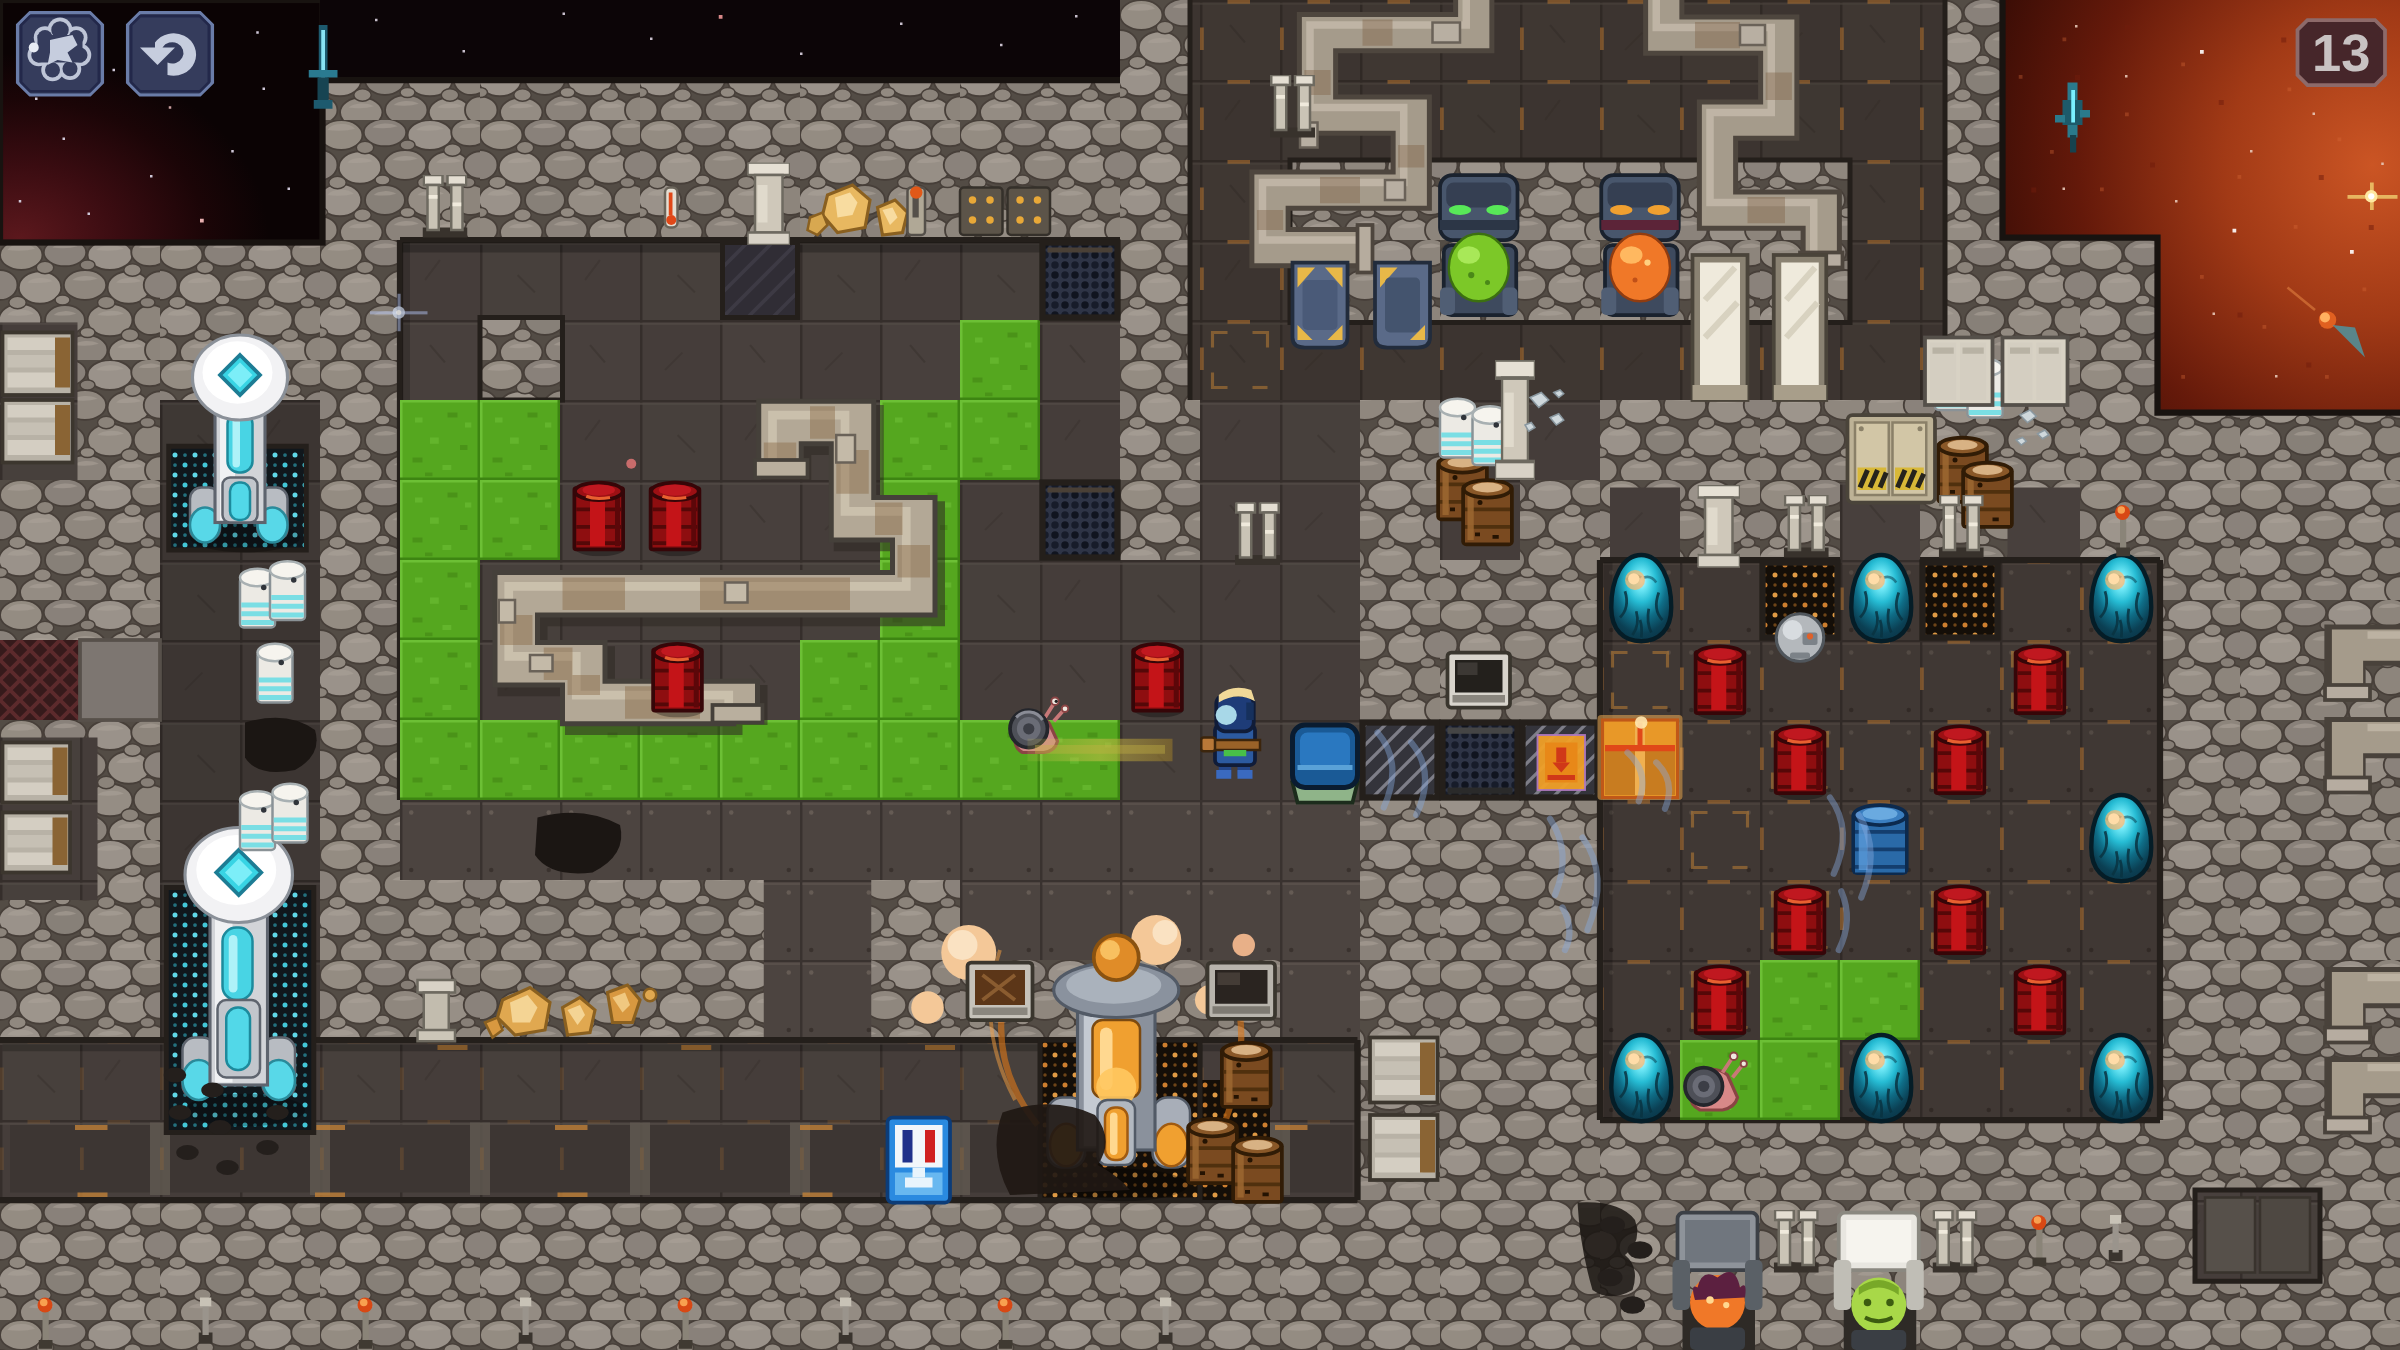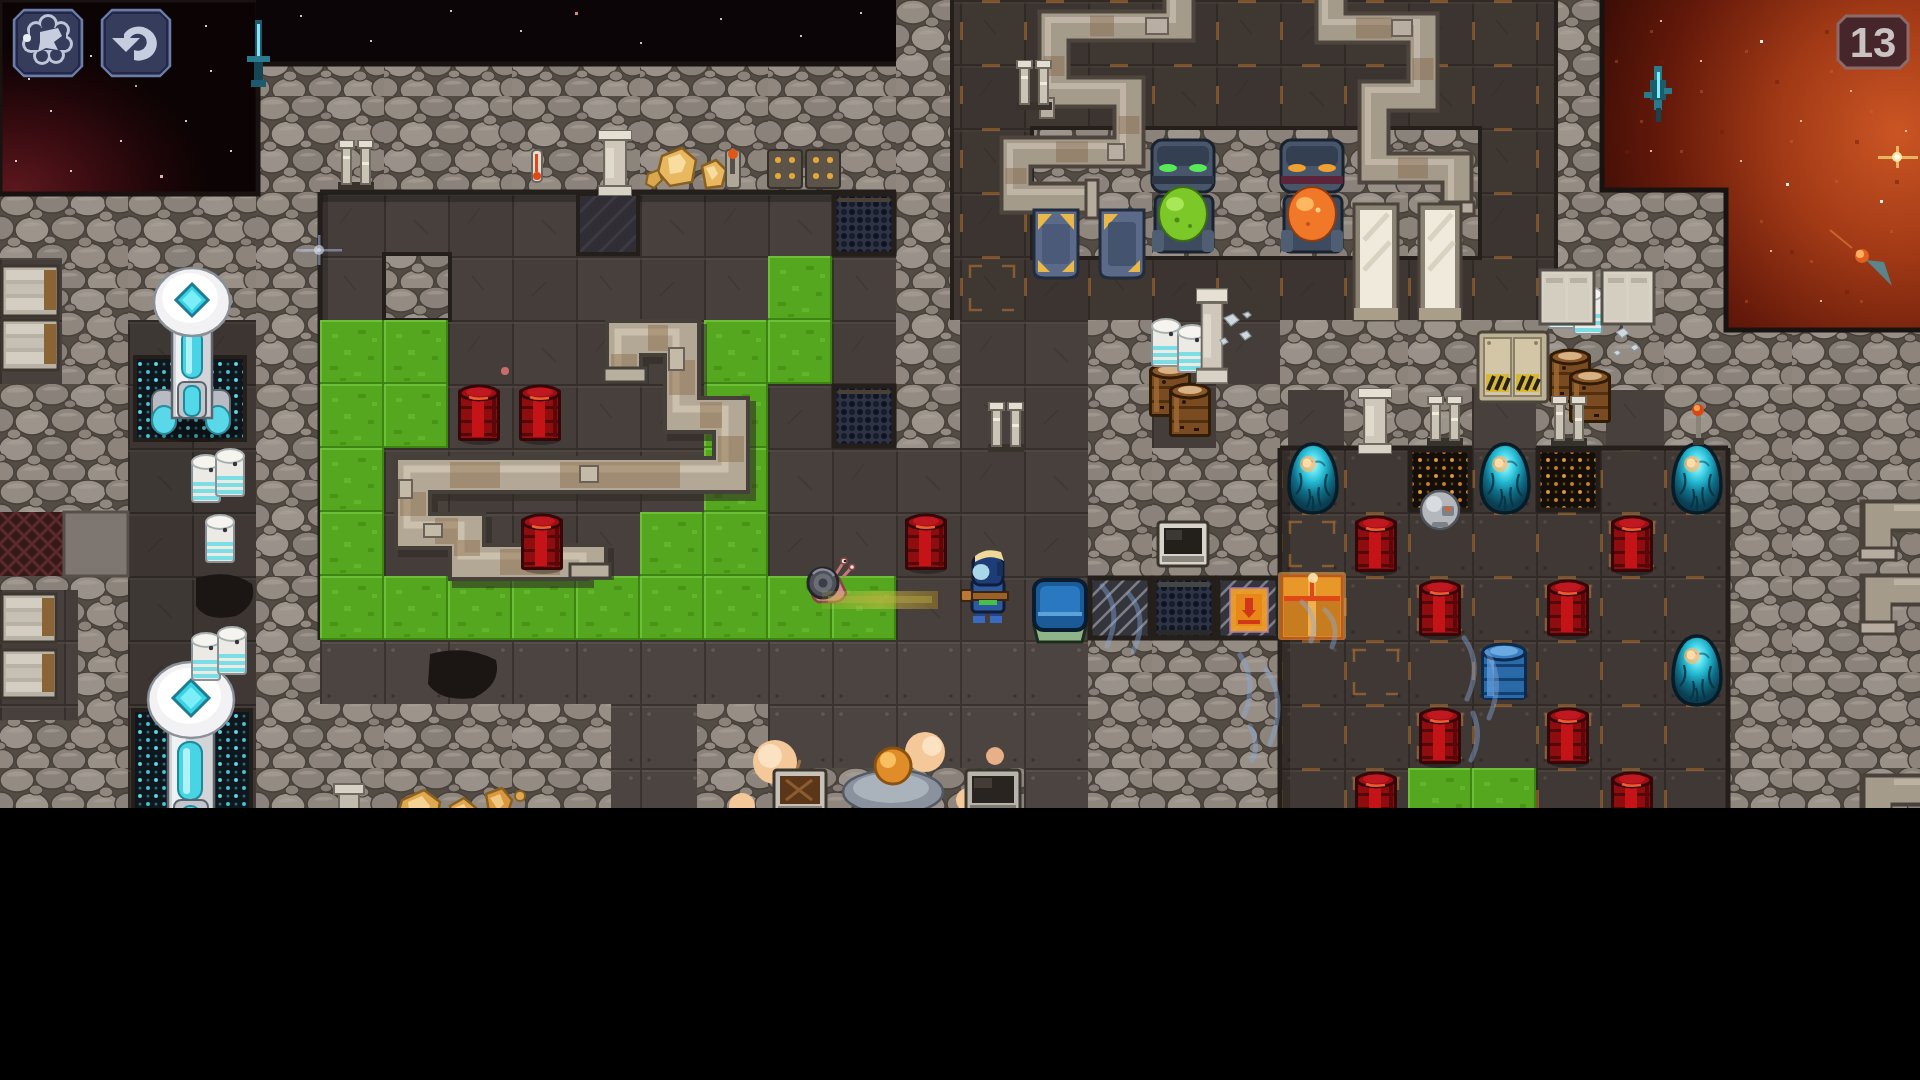--- a/index.html
+++ b/index.html
@@ -1,16 +1,16 @@
 <!DOCTYPE html>
 <html><head>
 <meta charset="utf-8">
 <style>
 html,body{margin:0;padding:0;background:#000;}
-#stage{width:1920px;height:808px;overflow:hidden;position:relative;font-family:"Liberation Sans",sans-serif;}
+#stage{width:1920px;height:1080px;overflow:hidden;position:relative;font-family:"Liberation Sans",sans-serif;}
 </style>
 </head>
 <body>
 <div id="stage">
 <svg width="1920" height="1080" viewBox="0 0 1920 1080" xmlns="http://www.w3.org/2000/svg">
 <defs>
 <pattern id="rock" width="128" height="96" patternUnits="userSpaceOnUse">
 <rect width="128" height="96" fill="#534c45"></rect>
 <g stroke="#473f39" stroke-width="1.5">
 <ellipse cx="17" cy="12" rx="17" ry="12" fill="#948c82"></ellipse>

